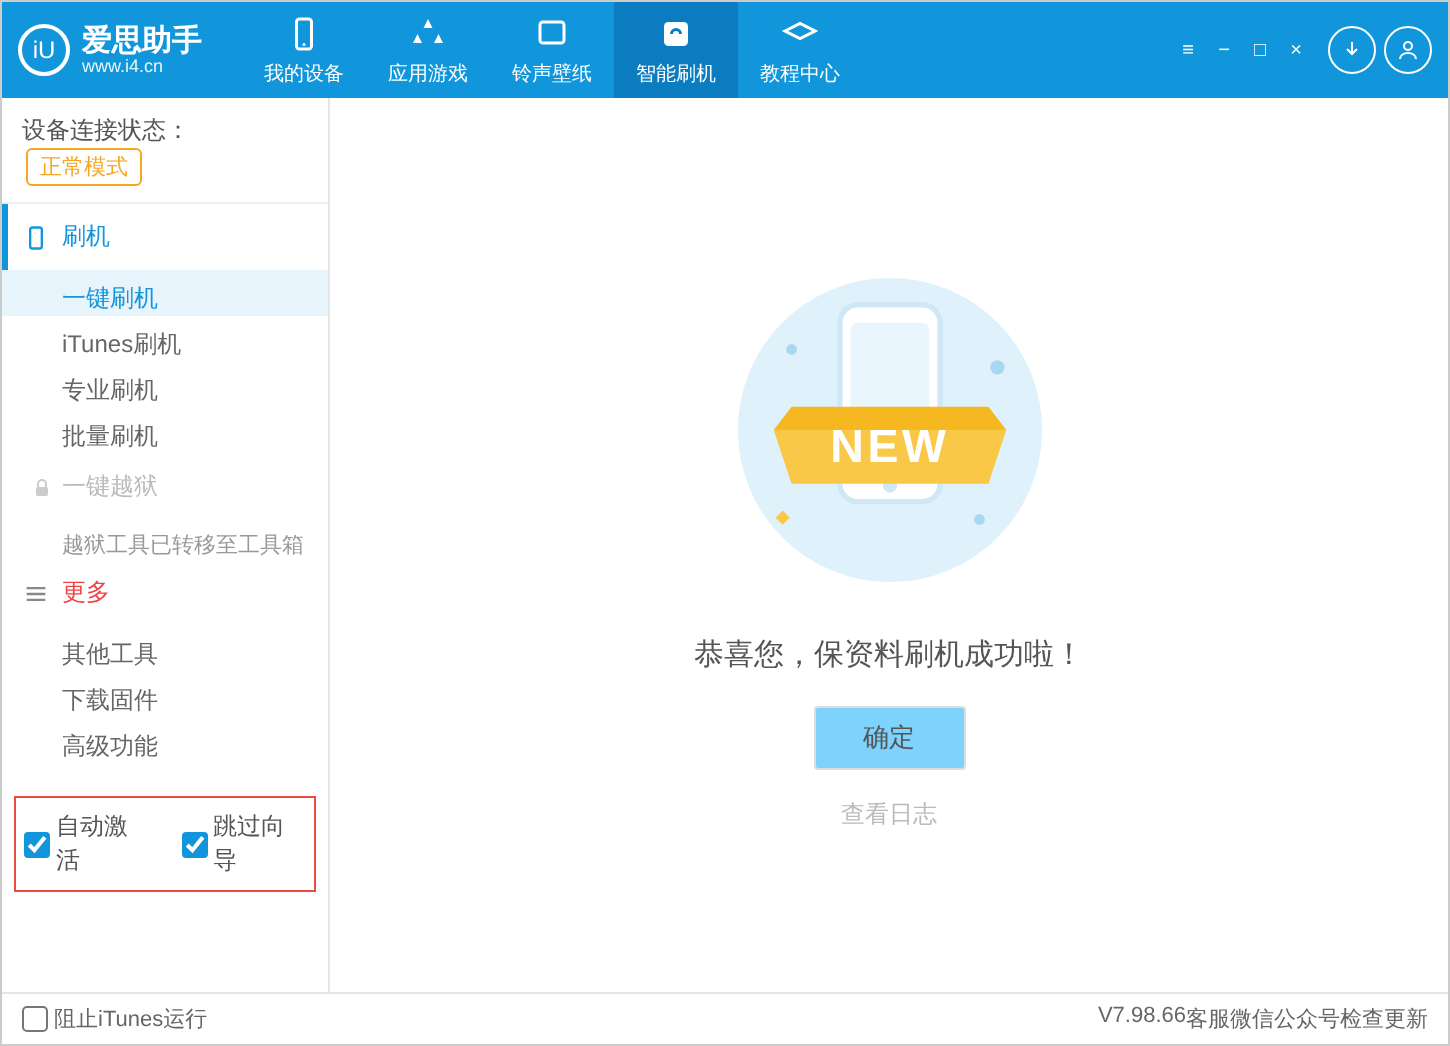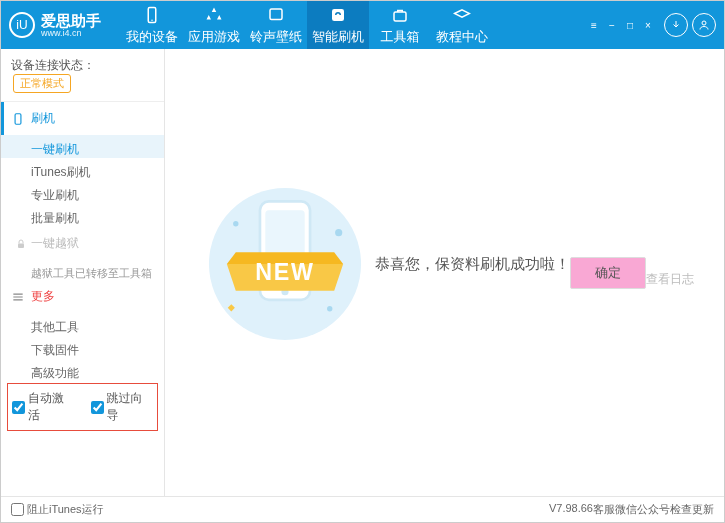--- a/index.html
+++ b/index.html
@@ -4,47 +4,47 @@
 <style>
 *{margin:0;padding:0;box-sizing:border-box;font-family:"Microsoft YaHei",Arial,sans-serif}
 body{background:#fff}
 .app{width:725px;height:523px;border:1px solid #ccc;display:flex;flex-direction:column;overflow:hidden}
 .topbar{height:48px;background:#1296db;display:flex;align-items:center;padding:0 8px;color:#fff}
 .logo{display:flex;align-items:center;gap:6px;margin-right:20px}
 .logo-mark{width:26px;height:26px;border:2px solid #fff;border-radius:50%;display:flex;align-items:center;justify-content:center;font-weight:normal;font-size:12px}
 .logo-text{font-size:15px;font-weight:bold;line-height:1}
 .logo-sub{font-size:9px;opacity:.9}
 .navs{display:flex;flex:1;height:100%}
-.nav-item{width:62px;display:flex;flex-direction:column;align-items:center;justify-content:center;cursor:pointer;font-size:13px;gap:3px}
+.nav-item{width:62px;display:flex;flex-direction:column;align-items:center;justify-content:center;cursor:pointer;font-size:10px;gap:3px}
 .nav-item.active{background:#0c7cc0}
 .nav-icon{width:20px;height:20px;display:flex;align-items:center;justify-content:center}
 .nav-icon svg{width:18px;height:18px;fill:#fff}
 .top-right{display:flex;align-items:center;gap:4px}
 .win-btns{display:flex;gap:2px;font-size:10px;margin-right:4px}
 .win-btns span{width:16px;height:14px;display:flex;align-items:center;justify-content:center;cursor:pointer}
 .circ-btn{width:24px;height:24px;border:1.5px solid #fff;border-radius:50%;display:flex;align-items:center;justify-content:center;cursor:pointer}
 .circ-btn svg{width:12px;height:12px;fill:none;stroke:#fff;stroke-width:2}
 .body{flex:1;display:flex;overflow:hidden}
 .sidebar{width:164px;border-right:1px solid #e5e5e5;display:flex;flex-direction:column;font-size:12px;color:#555}
 .status-row{padding:8px 10px;border-bottom:1px solid #eee}
 .status-badge{display:inline-block;padding:1px 6px;border:1px solid #f5a623;color:#f5a623;border-radius:3px;font-size:11px;margin-left:2px}
 .cat{padding:8px 10px;display:flex;align-items:center;gap:6px;color:#ef4444;cursor:pointer}
 .cat.active{color:#1296db;border-left:3px solid #1296db;padding-left:7px}
 .cat-icon{width:14px;height:14px}
 .sub{padding:6px 10px 0 30px;cursor:pointer;color:#666}
 .sub.active{background:#e8f4fb;color:#1296db}
 .sub.hint{color:#999;font-size:11px;line-height:1.3}
 .lock-row{padding:8px 10px 8px 14px;color:#bbb;display:flex;align-items:center;gap:4px}
-.chk-area{border:1.5px solid #e74c3c;margin:1px 6px;padding:6px 4px;display:flex;gap:16px;align-items:flex-end}
+.chk-area{border:1.5px solid #e74c3c;margin:16px 6px;padding:6px 4px;display:flex;gap:16px;align-items:flex-end}
 .chk{display:flex;align-items:center;gap:3px;cursor:pointer}
 .chk input{accent-color:#1296db}
-.content{flex:1;display:flex;flex-direction:row;align-items:center;justify-content:center;position:relative;background:#fff}
+.content{flex:1;display:flex;flex-direction:column;align-items:center;justify-content:center;position:relative;background:#fff}
 .illus{width:180px;height:170px;margin-bottom:18px;position:relative}
 .msg{font-size:15px;color:#555;margin-bottom:16px}
-.ok-btn{padding:6px 24px;border:1px solid #ddd;background:#f9a8d4;cursor:pointer;font-size:13px;color:#555;border-radius:2px}
+.ok-btn{padding:6px 24px;border:1px solid #ddd;background:#7dd3fc;cursor:pointer;font-size:13px;color:#555;border-radius:2px}
 .log-link{margin-top:14px;font-size:12px;color:#bbb;cursor:pointer}
 .footer{height:26px;border-top:1px solid #e5e5e5;display:flex;align-items:center;padding:0 10px;font-size:11px;color:#666}
 .footer-left{display:flex;align-items:center;gap:4px;flex:1}
 .footer-right{display:flex;}
 .footer-right span{cursor:pointer}
 </style>
 </head>
 <body>
 
 <div class="app">
@@ -83,29 +83,20 @@
           <span>铃声壁纸</span>
         </div>
       <div class="nav-item active">
           <span class="nav-icon">
             <svg viewBox="0 0 24 24">
               <rect x="4" y="4" width="16" height="16" rx="3" fill="#fff"></rect>
               <path d="M9 12a3 3 0 016 0" fill="none" stroke="#0c7cc0" stroke-width="2"></path>
             </svg>
           </span>
           <span>智能刷机</span>
-        </div>
-      <div class="nav-item">
-          <span class="nav-icon">
-            <svg viewBox="0 0 24 24">
-              <rect x="4" y="8" width="16" height="12" rx="2" fill="none" stroke="#fff" stroke-width="2"></rect>
-              <path d="M9 8V6h6v2" fill="none" stroke="#fff" stroke-width="2"></path>
-            </svg>
-          </span>
-          <span>工具箱</span>
         </div>
       <div class="nav-item">
           <span class="nav-icon">
             <svg viewBox="0 0 24 24">
               <path d="M2 10l10-5 10 5-10 5z" fill="none" stroke="#fff" stroke-width="2"></path>
             </svg>
           </span>
           <span>教程中心</span>
         </div>
     </div>

